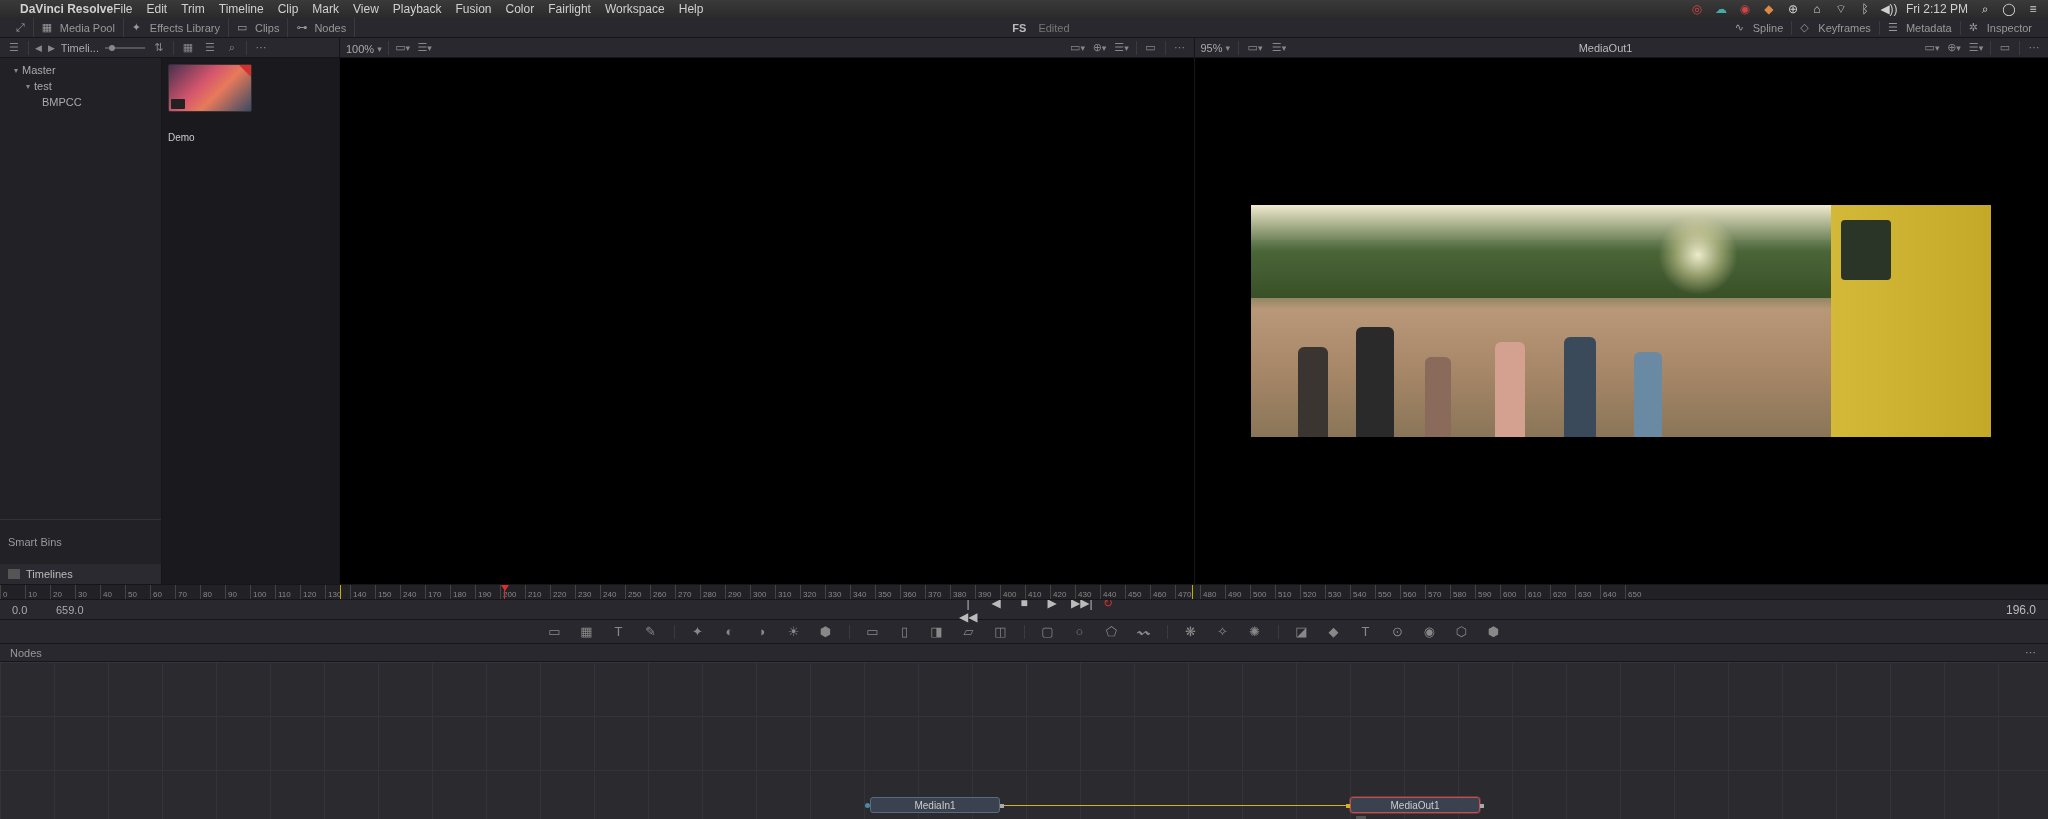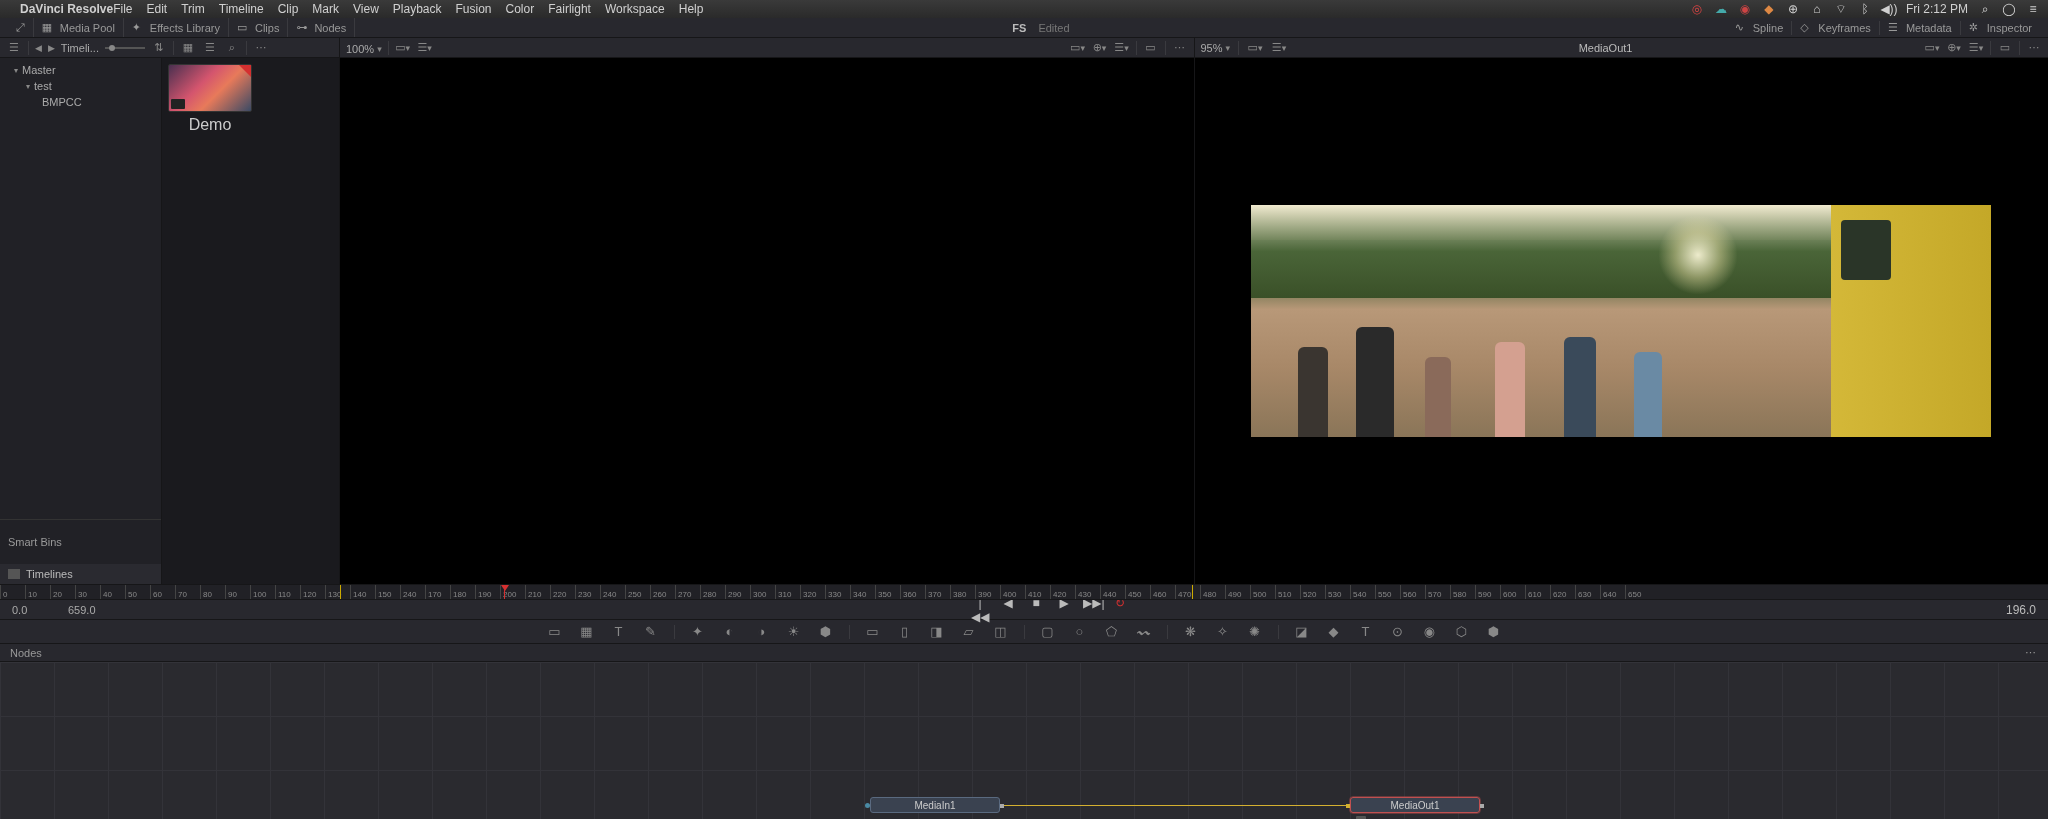--- a/index.html
+++ b/index.html
@@ -52,21 +52,21 @@
 .sidebar .smart-bins { padding: 16px 8px; color: #999; border-top: 1px solid #333; font-size: 11px; }
 .sidebar .timelines-row { padding: 4px 8px; background: #2a2a30; color: #bbb; display: flex; align-items: center; gap: 6px; font-size: 11px; }
 .sidebar .tl-icon { width: 12px; height: 10px; background: #555; display: inline-block; }
 
 
 .clip-area { width: 178px; background: #1a1a1e; border-right: 1px solid #161618; padding: 6px; }
 .clip { width: 84px; }
 .clip .thumb { width: 84px; height: 48px; background: linear-gradient(135deg, #4a3050 0%, #d4556e 40%, #e87a5a 60%, #3a4a65 100%); border: 1px solid #333; position: relative; border-radius: 2px; }
 .clip .thumb .corner { position: absolute; top: 0; right: 0; width: 0; height: 0; border-left: 12px solid transparent; border-top: 12px solid #d43030; }
 .clip .thumb .reel { position: absolute; bottom: 2px; left: 2px; width: 14px; height: 10px; background: #222; border-radius: 1px; }
-.clip .label { text-align: center; color: #ccc; font-size: 16px; margin-top: 4px; }
+.clip .label { text-align: left; color: #ccc; font-size: 10px; margin-top: 20px; }
 
 
 .viewer-left { flex: 1; background: #000; border-right: 1px solid #161618; }
 
 
 .viewer-right { flex: 1; background: #000; display: flex; flex-direction: column; }
 .viewer-right .frame-area { flex: 1; display: flex; align-items: center; justify-content: center; }
 .viewer-right .frame { width: 740px; height: 232px; background: linear-gradient(180deg, #f4e8c8 0%, #e8d8a8 15%, #5a7548 15%, #486038 30%, #b89878 45%, #a88868 70%, #8a7558 100%); position: relative; overflow: hidden; }
 .viewer-right .frame .sun { position: absolute; top: 10px; left: 55%; width: 80px; height: 80px; background: radial-gradient(circle, rgba(255,250,220,0.9) 0%, rgba(255,240,180,0.4) 40%, transparent 70%); }
 .viewer-right .frame .truck { position: absolute; right: 0; top: 0; width: 160px; height: 100%; background: linear-gradient(90deg, #d4b838 0%, #c4a828 100%); }
@@ -83,21 +83,21 @@
 
 
 .ruler { height: 16px; background: #212126; border-top: 1px solid #161618; border-bottom: 1px solid #161618; display: flex; position: relative; overflow: hidden; }
 .ruler .tick { flex: 0 0 auto; width: 25px; height: 100%; border-left: 1px solid #444; font-size: 8px; color: #888; padding-left: 2px; display: flex; align-items: flex-end; }
 .ruler .playhead { position: absolute; top: 0; left: 504px; width: 1px; height: 100%; background: #d43030; }
 .ruler .playhead::before { content: ""; position: absolute; top: 0; left: -3px; width: 0; height: 0; border-left: 4px solid transparent; border-right: 4px solid transparent; border-top: 6px solid #d43030; }
 .ruler .range-mark { position: absolute; top: 0; width: 1px; height: 100%; background: #ccaa00; }
 
 
 .transport { height: 20px; background: #28282e; border-bottom: 1px solid #161618; display: flex; align-items: center; padding: 0 12px; }
-.transport .tc { color: #aaa; font-size: 11px; width: 56px; }
+.transport .tc { color: #aaa; font-size: 11px; width: 44px; }
 .transport .center-ctrls { flex: 1; display: flex; justify-content: center; gap: 10px; }
 .transport .ctrl-btn { color: #bbb; cursor: pointer; font-size: 12px; width: 18px; text-align: center; }
 .transport .ctrl-btn.loop { color: #d43030; }
 .transport .tc-right { color: #bbb; font-size: 12px; width: 60px; text-align: right; }
 
 
 .tools-row { height: 24px; background: #28282e; border-bottom: 1px solid #161618; display: flex; align-items: center; justify-content: center; gap: 14px; }
 .tools-row .tool { width: 18px; height: 16px; color: #888; cursor: pointer; display: flex; align-items: center; justify-content: center; font-size: 13px; }
 .tools-row .tool-sep { width: 1px; height: 14px; background: #3a3a3f; }
 

